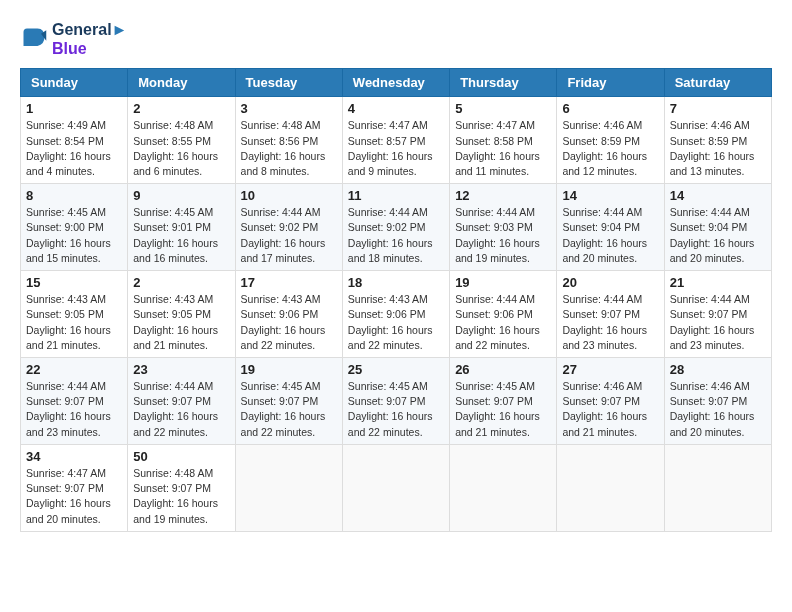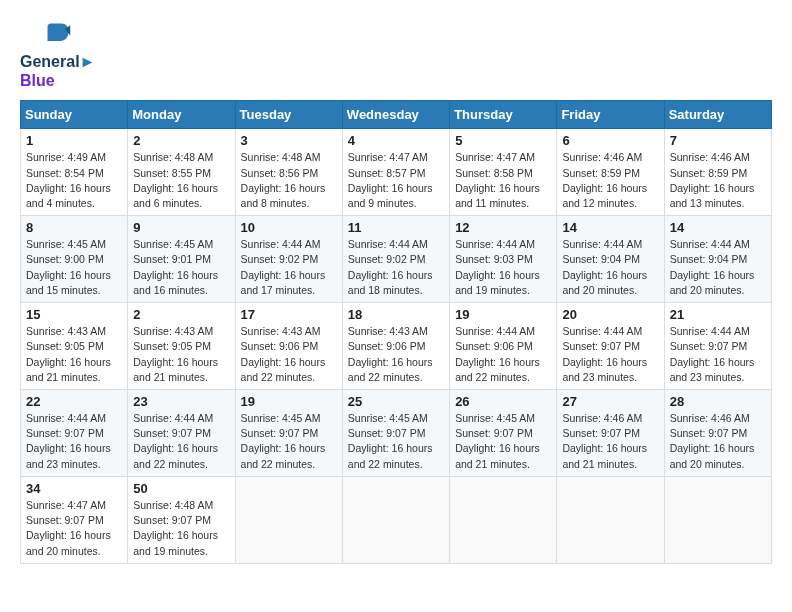--- a/index.html
+++ b/index.html
@@ -13,21 +13,20 @@
     .header {
       display: flex;
       justify-content: space-between;
       align-items: flex-start;
       margin-bottom: 10px;
     }
     .logo {
       display: flex;
       align-items: center;
       gap: 4px;
-      flex-direction: column;
     }
     .logo-icon {
       width: 28px;
       height: 28px;
     }
     .title-block {
       text-align: right;
     }
     .main-title {
       font-size: 32px;
@@ -39,21 +38,21 @@
       color: #555;
     }
     .calendar {
       width: 100%;
       border-collapse: collapse;
       font-size: 11px;
     }
     .calendar thead tr th {
       background: #2a7ab5;
       color: #fff;
-      padding: 6px 4px;
+      padding: 6px 10px;
       font-size: 13px;
       font-weight: bold;
       border: 1px solid #1a6aa5;
       text-align: left;
     }
     .calendar tbody tr td {
       border: 1px solid #ddd;
       vertical-align: top;
       padding: 4px 5px;
       background: #fff;

